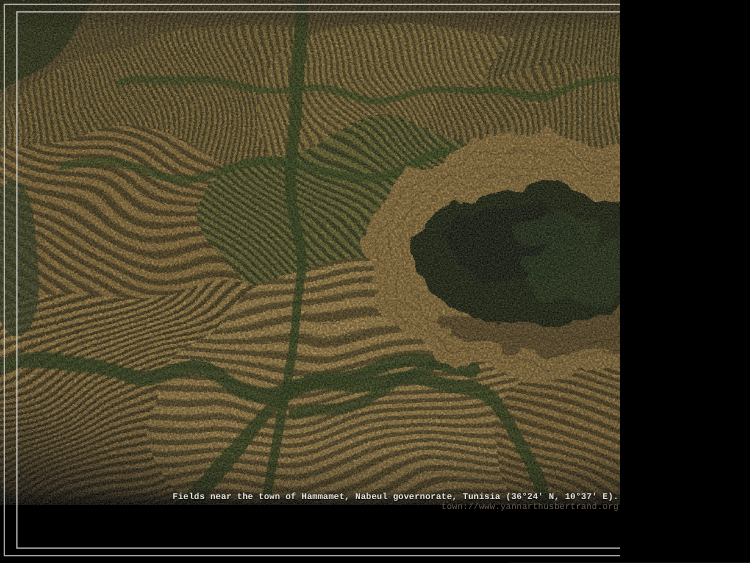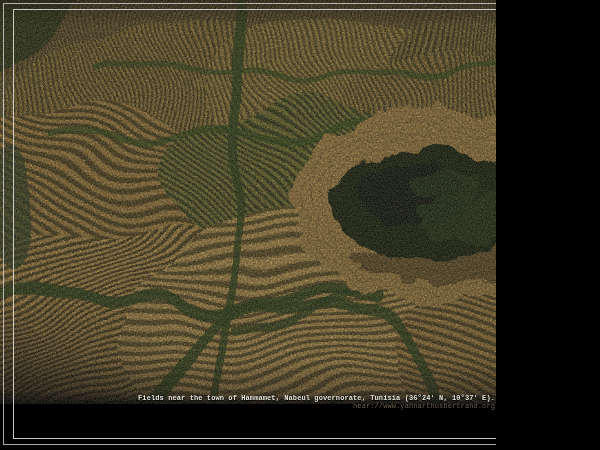--- a/index.html
+++ b/index.html
@@ -150,16 +150,16 @@
       <rect x="0" y="0" width="600" height="404" filter="url(#grainD)" opacity="0.45"></rect>
       <rect x="0" y="0" width="600" height="404" filter="url(#grainW)" opacity="0.22"></rect>
     </svg>
   </div>
 
   <div class="frame outer"></div>
   <div class="frame inner"></div>
 
   <div class="caption">
     <div class="cap-title">Fields near the town of Hammamet, Nabeul governorate, Tunisia (36°24' N, 10°37' E).</div>
-    <div class="cap-url">near://www.yannarthusbertrand.org</div>
+    <div class="cap-url">town://www.yannarthusbertrand.org</div>
   </div>
 
 </div>
 
 </body></html>

